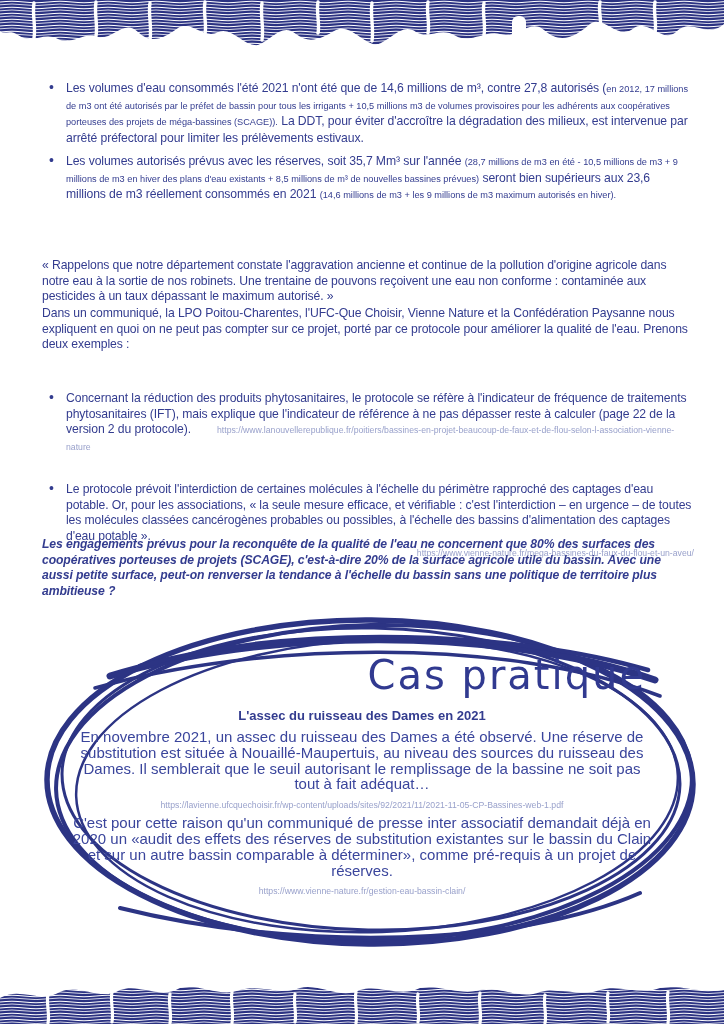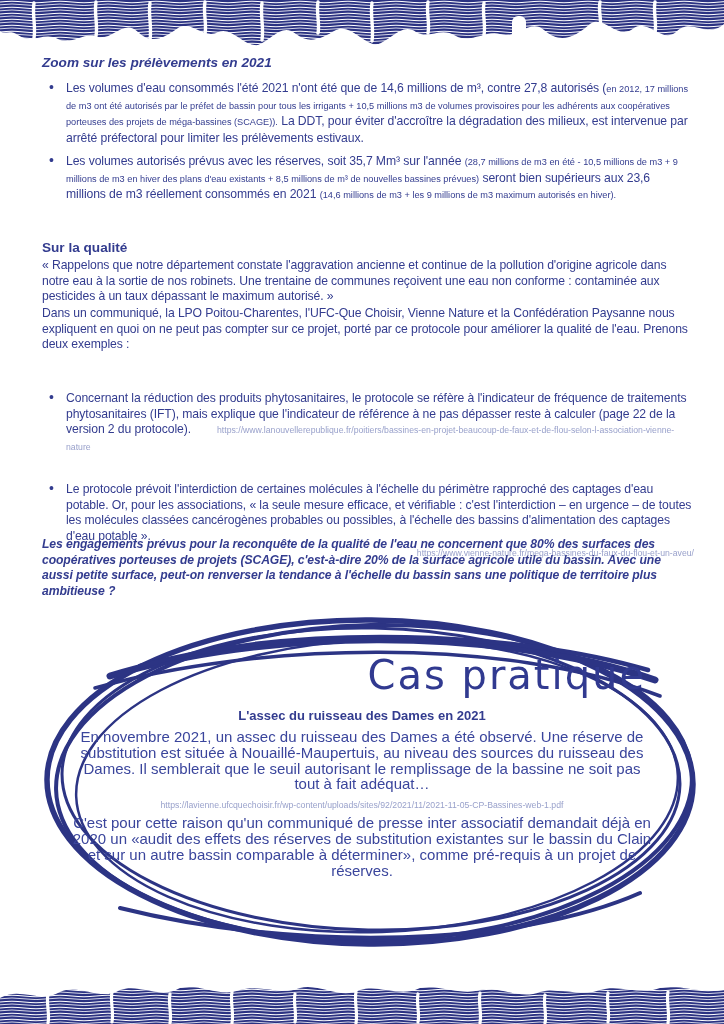--- a/index.html
+++ b/index.html
@@ -70,37 +70,35 @@
       <path d="M262,3 C260,14 264,27 262,40"></path>
       <path d="M318,2 C316,12 320,24 318,33"></path>
       <path d="M372,3 C370,15 374,28 372,41"></path>
       <path d="M428,2 C426,12 430,23 428,33"></path>
       <path d="M484,3 C482,13 486,25 484,35"></path>
       <path d="M600,2 C598,11 602,20 600,28"></path>
       <path d="M655,2 C653,12 657,23 655,33"></path>
     </g>
   </svg>
 
-  <h1 class="abs h-sec h-italic" style="top:55px;left:42px;width:648px">Zoom sur les prélèvements en 2021</h1>
 
   <div class="abs txt" style="top:74px;left:42px;width:650px">
     <ul class="bullets">
       <li>
         <span>Les volumes d'eau consommés l'été 2021 n'ont été que de 14,6 millions de m³, contre 27,8 autorisés (</span><span class="small">en 2012, 17 millions de m3 ont été autorisés par le préfet de bassin pour tous les irrigants + 10,5 millions m3 de volumes provisoires pour les adhérents aux coopératives porteuses des projets de méga-bassines (SCAGE)).</span><span> La DDT, pour éviter d'accroître la dégradation des milieux, est intervenue par arrêté préfectoral pour limiter les prélèvements estivaux.</span>
       </li>
       <li>
         <span>Les volumes autorisés prévus avec les réserves, soit 35,7 Mm³ sur l'année </span><span class="small">(28,7 millions de m3 en été - 10,5 millions de m3 + 9 millions de m3 en hiver des plans d'eau existants + 8,5 millions de m³ de nouvelles bassines prévues)</span><span> seront bien supérieurs aux 23,6 millions de m3 réellement consommés en 2021 </span><span class="small">(14,6 millions de m3 + les 9 millions de m3 maximum autorisés en hiver).</span>
       </li>
     </ul>
   </div>
 
 
-  <h2 class="abs h-sec" style="top:240px;left:42px;width:648px">Sur la qualité</h2>
 
-  <p class="abs txt" style="top:258px;left:42px;width:652px;margin:0">« Rappelons que notre département constate l'aggravation ancienne et continue de la pollution d'origine agricole dans notre eau à la sortie de  nos robinets. Une trentaine de communes reçoivent une eau non conforme : contaminée aux pesticides à un taux dépassant le maximum autorisé. »</p>
+  <p class="abs txt" style="top:258px;left:42px;width:652px;margin:0">« Rappelons que notre département constate l'aggravation ancienne et continue de la pollution d'origine agricole dans notre eau à la sortie de  nos robinets. Une trentaine de pouvons reçoivent une eau non conforme : contaminée aux pesticides à un taux dépassant le maximum autorisé. »</p>
 
   <p class="abs txt" style="top:306px;left:42px;width:652px;margin:0">Dans un communiqué, la LPO Poitou-Charentes, l'UFC-Que Choisir, Vienne Nature et la Confédération Paysanne nous expliquent en quoi on ne peut pas compter sur ce projet, porté par ce protocole pour améliorer la qualité de l'eau. Prenons deux exemples :</p>
 
   <div class="abs txt" style="top:384px;left:42px;width:652px">
     <ul class="bullets spaced">
       <li>
         <span>Concernant la réduction des produits phytosanitaires, le protocole se réfère à l'indicateur de fréquence de traitements phytosanitaires (IFT), mais explique que l'indicateur de référence à ne pas dépasser reste à calculer (page 22 de la version 2 du protocole).</span><a class="url url-inline">https://www.lanouvellerepublique.fr/poitiers/bassines-en-projet-beaucoup-de-faux-et-de-flou-selon-l-association-vienne-nature</a>
       </li>
       <li>
         <span>Le protocole prévoit l'interdiction de certaines molécules à l'échelle du périmètre rapproché des captages d'eau potable. Or, pour les associations, « la seule mesure efficace, et vérifiable : c'est l'interdiction – en urgence – de toutes les molécules classées cancérogènes probables ou possibles, à l'échelle des bassins d'alimentation des captages d'eau potable ».</span>
@@ -123,20 +121,21 @@
       <path d="M120,300 C300,345 520,338 640,285" stroke-width="4"></path>
     </g>
   </svg>
 
   <div class="abs center cas z2" style="top:648px;left:72px;width:580px">
     <div class="cas-title">Cas pratique</div>
     <div class="cas-sub">L'assec du ruisseau des Dames en 2021</div>
     <p class="body">En novembre 2021, un assec du ruisseau des Dames a été observé. Une réserve de substitution est située à Nouaillé-Maupertuis, au niveau des sources du ruisseau des Dames. Il semblerait que le seuil autorisant le remplissage de la bassine ne soit pas tout à fait adéquat…</p>
     <a class="url url-center" style="margin-top:8px">https://lavienne.ufcquechoisir.fr/wp-content/uploads/sites/92/2021/11/2021-11-05-CP-Bassines-web-1.pdf</a>
     <p class="body">C'est pour cette raison qu'un communiqué de presse inter associatif demandait déjà en 2020 un «audit des effets des réserves de substitution existantes sur le bassin du Clain et sur un autre bassin comparable à déterminer», comme pré-requis à un projet de réserves.</p>
+    <a class="url url-center" style="margin-top:8px">https://www.vienne-nature.fr/gestion-eau-bassin-clain/</a>
   </div>
 
   <svg class="abs layer-art" style="top:982px;left:0" width="724" height="42" viewBox="0 0 724 42">
     <defs>
       <pattern id="hatchBot" width="48" height="6" patternUnits="userSpaceOnUse">
         <rect width="48" height="6" fill="#2b3282"></rect>
         <path d="M0 2 Q12 0.4 24 2 T48 2" stroke="#ffffff" stroke-width="1.1" fill="none"></path>
         <path d="M0 4.8 Q12 3.2 24 4.8 T48 4.8" stroke="#ffffff" stroke-width="0.8" fill="none"></path>
       </pattern>
     </defs>

